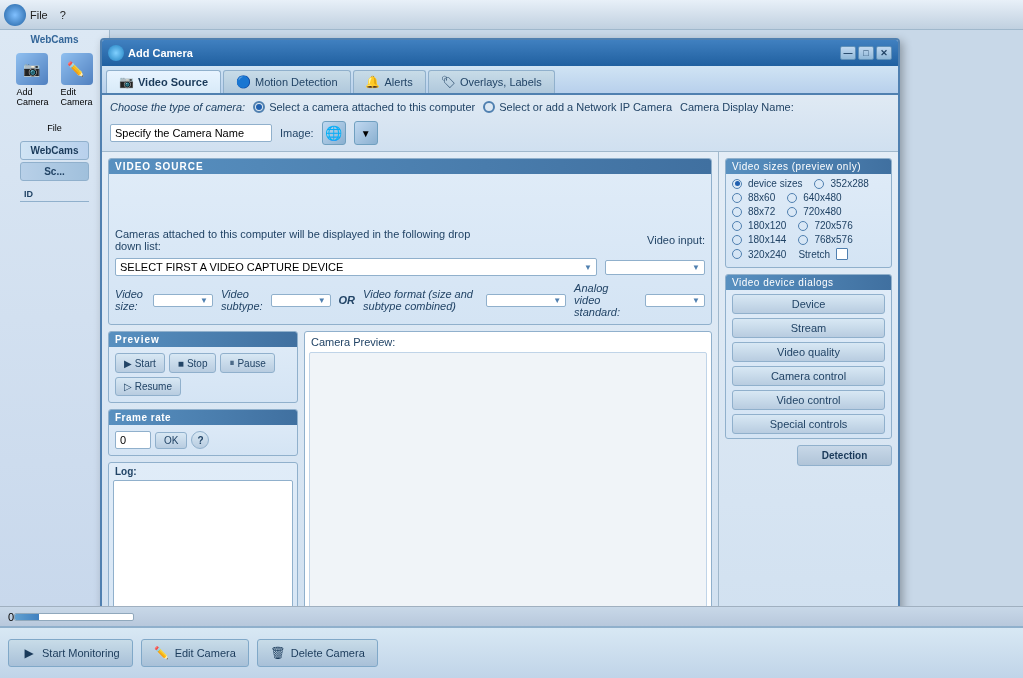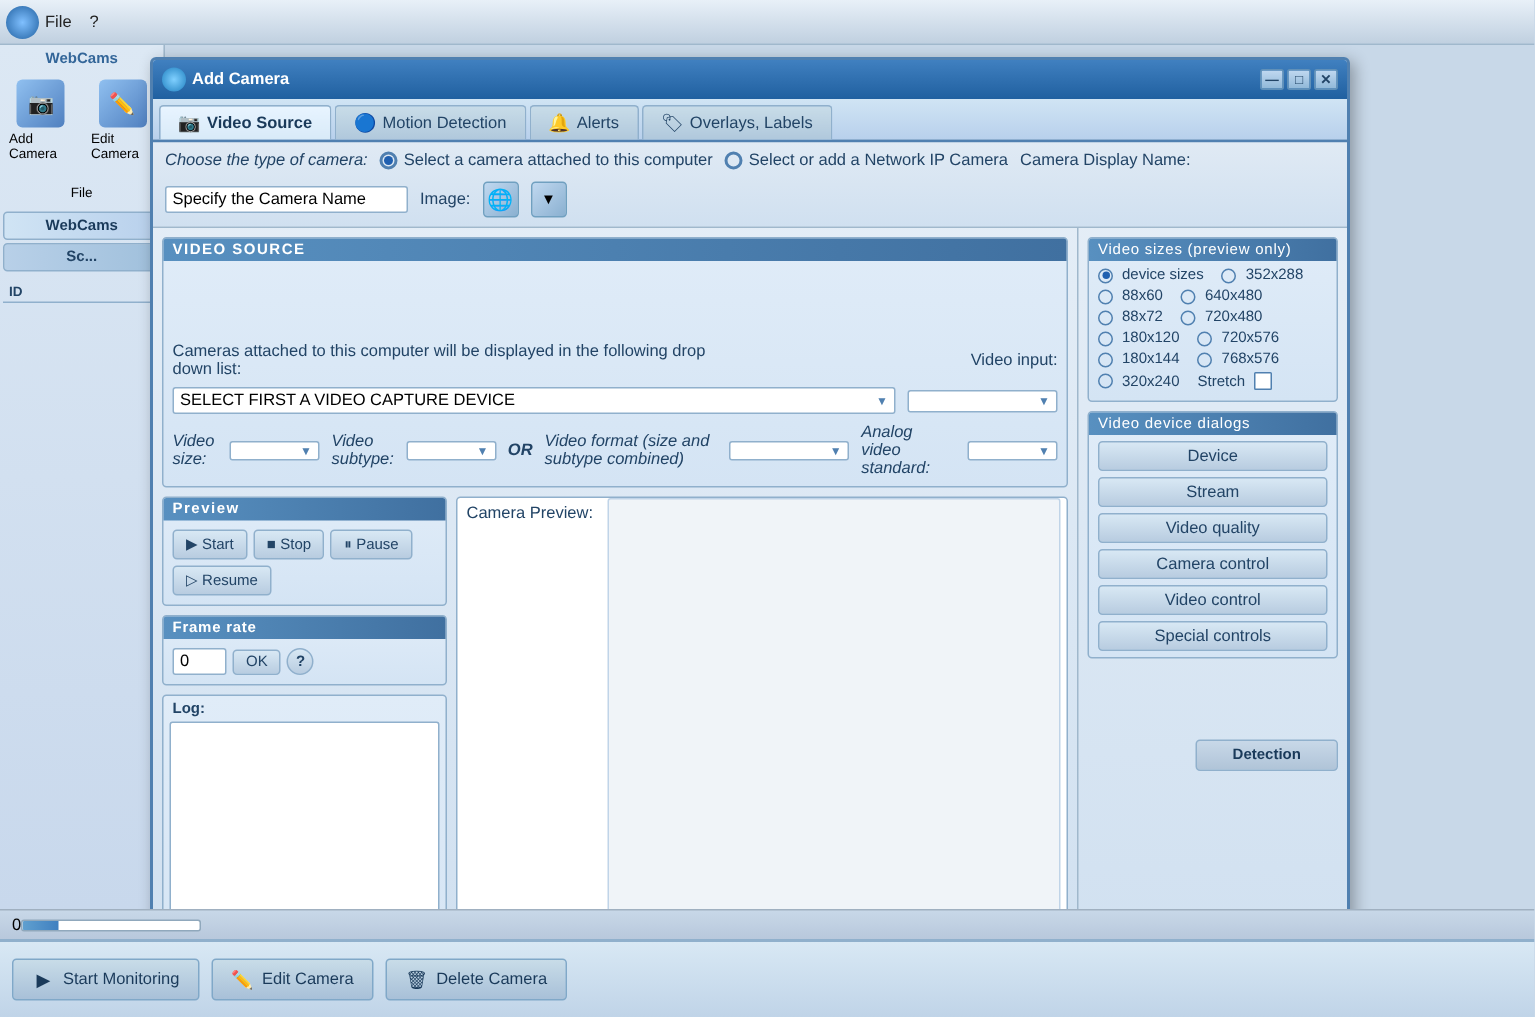--- a/index.html
+++ b/index.html
@@ -47,21 +47,21 @@
       overflow: hidden;
     }
     
     .sidebar {
       width: 110px;
       background: linear-gradient(to bottom, #dce8f4, #c8d8ec);
       border-right: 1px solid #a0b8cc;
       display: flex;
       flex-direction: column;
       align-items: center;
-      padding: 4px 2px;
+      padding: 4px 20px;
     }
     .sidebar-section-label {
       font-size: 10px;
       font-weight: bold;
       color: #336699;
       text-align: center;
       margin-bottom: 4px;
     }
     .sidebar-buttons {
       display: flex;
@@ -411,21 +411,21 @@
       height: calc(100% - 22px);
       border-radius: 2px;
     }
     
     .camera-preview-box {
       flex: 1;
       border: 1px solid #90b0cc;
       border-radius: 3px;
       background: white;
       display: flex;
-      flex-direction: row;
+      flex-direction: column;
     }
     .camera-preview-title {
       font-size: 11px;
       color: #224466;
       padding: 4px 6px;
     }
     .camera-preview-area {
       flex: 1;
       background: #f0f4f8;
       border: 1px solid #c0d4e8;
@@ -559,21 +559,20 @@
       width: 95px;
       background: linear-gradient(to bottom, #c8d8e8, #b0c4d8);
       border: 1px solid #90b0cc;
       border-radius: 3px;
       padding: 4px;
       font-size: 10px;
       font-weight: bold;
       color: #1a3a5a;
       text-align: center;
       margin-left: auto;
-      margin-top: 48px;
     }
     .choose-type { font-size: 11px; color: #224466; font-style: italic; }
   </style>
 </head>
 <body>
 
 <div class="app-window">
 
   <div class="top-bar">
     <div class="top-bar-icon"></div>

